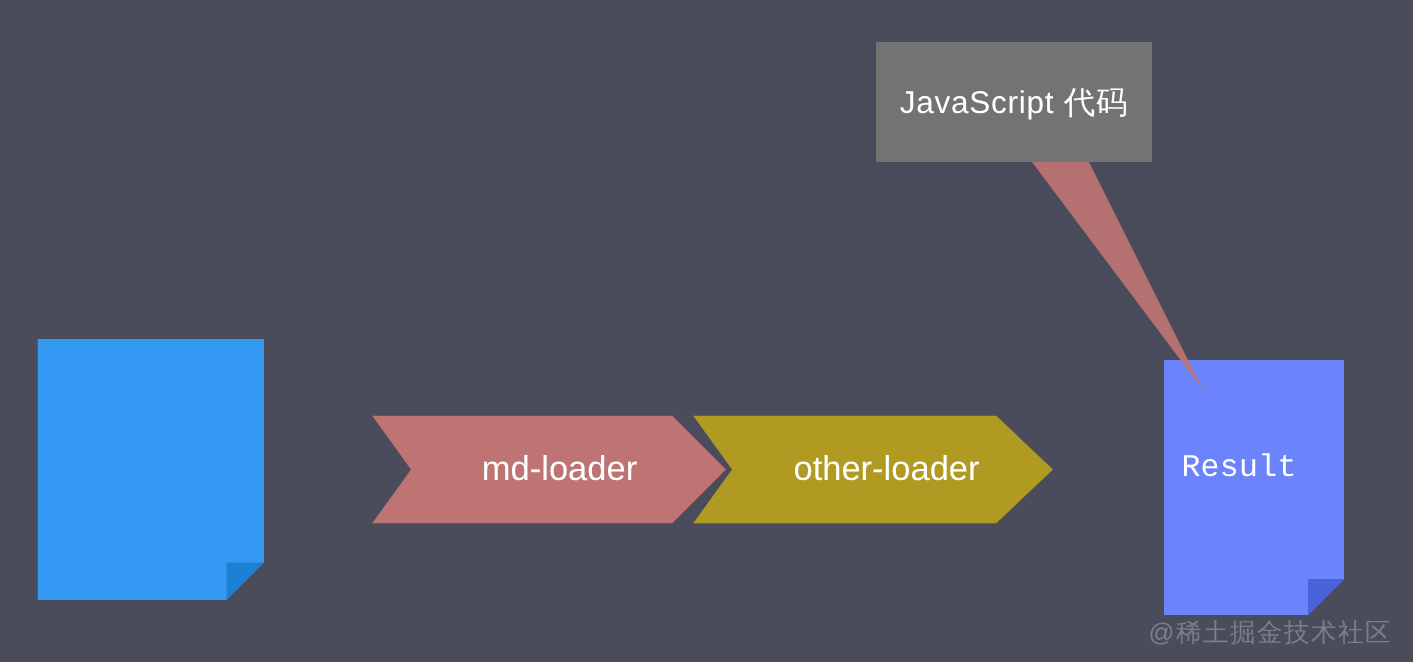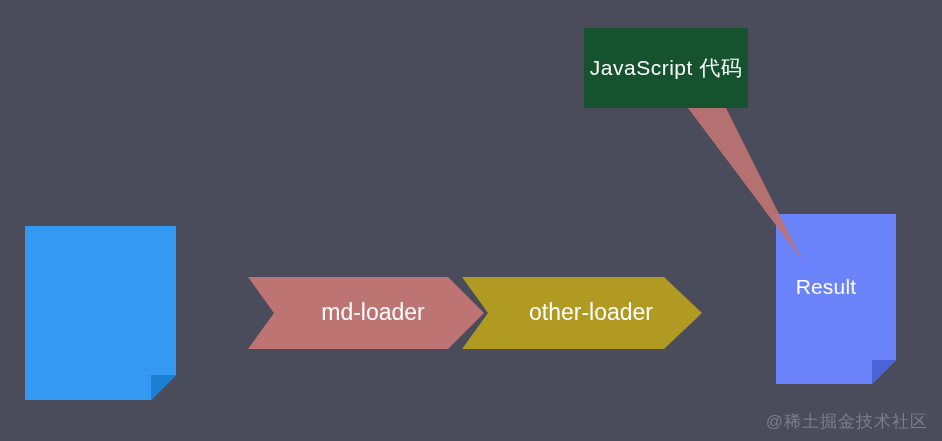--- a/index.html
+++ b/index.html
@@ -33,21 +33,21 @@
   }
   .doc-node svg {
     position: absolute;
     inset: 0;
     display: block;
   }
 
   #source-node { left: 25px; top: 226px; width: 151px; height: 174px; }
   #source-node .node-label { top: 63px; }
 
-  #result-node { left: 776px; top: 214px; width: 100px; height: 170px; }
+  #result-node { left: 776px; top: 240px; width: 100px; height: 170px; font-family: Liberation Mono, monospace; }
   #result-node .node-label { top: 61px; }
 
   
   .chevron {
     position: absolute;
   }
   .chevron svg { position: absolute; inset: 0; display: block; }
   .chevron .chev-label {
     position: absolute;
     left: 0; right: 0;
@@ -70,23 +70,23 @@
     top: 100px;
     width: 160px;
     height: 180px;
   }
   #callout-tail svg { position: absolute; inset: 0; display: block; }
 
   #callout-box {
     position: absolute;
     left: 584px;
     top: 28px;
-    width: 164px;
+    width: 184px;
     height: 80px;
-    background: #14532d;
+    background: #737373;
     display: flex;
     align-items: center;
     justify-content: center;
   }
   #callout-box .callout-text {
     color: #ffffff;
     font-size: 21px;
     letter-spacing: 0.5px;
     white-space: nowrap;
   }

